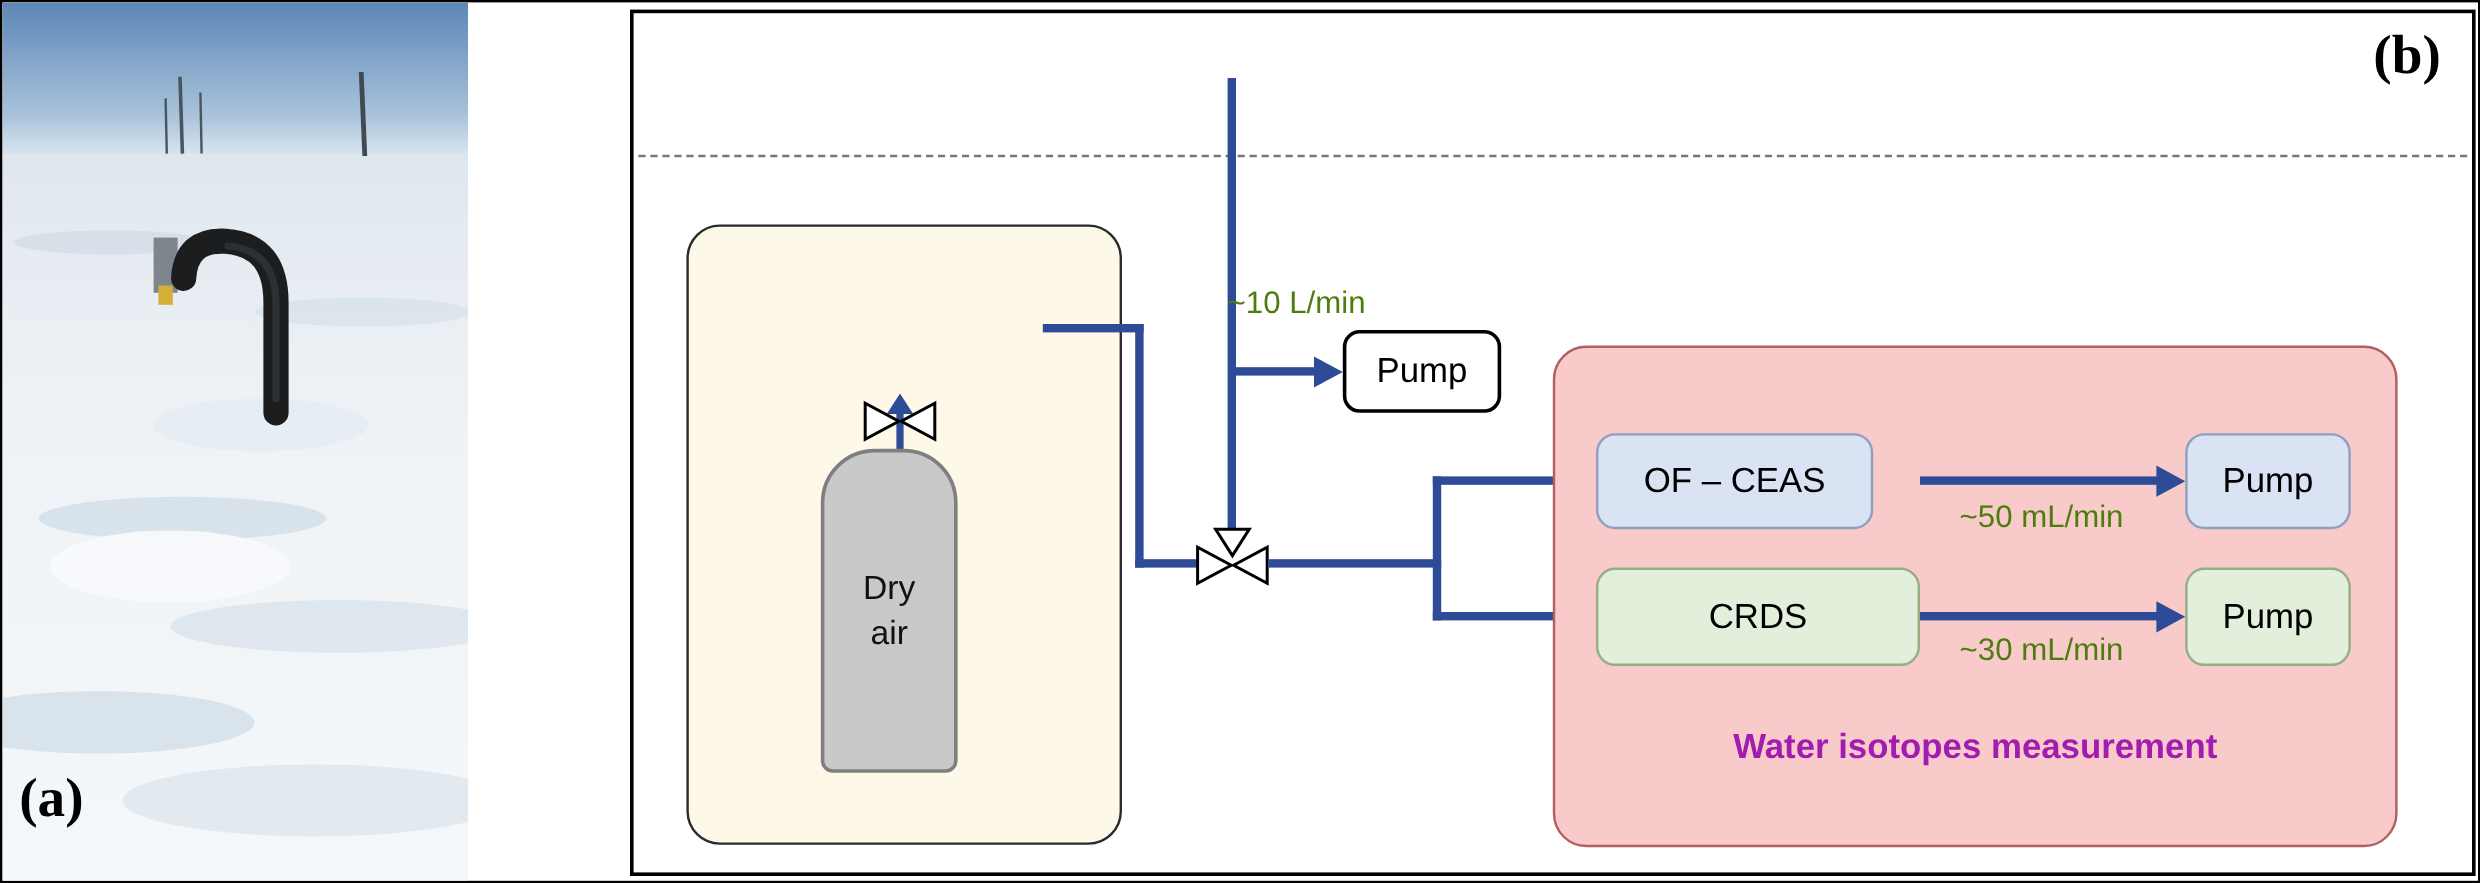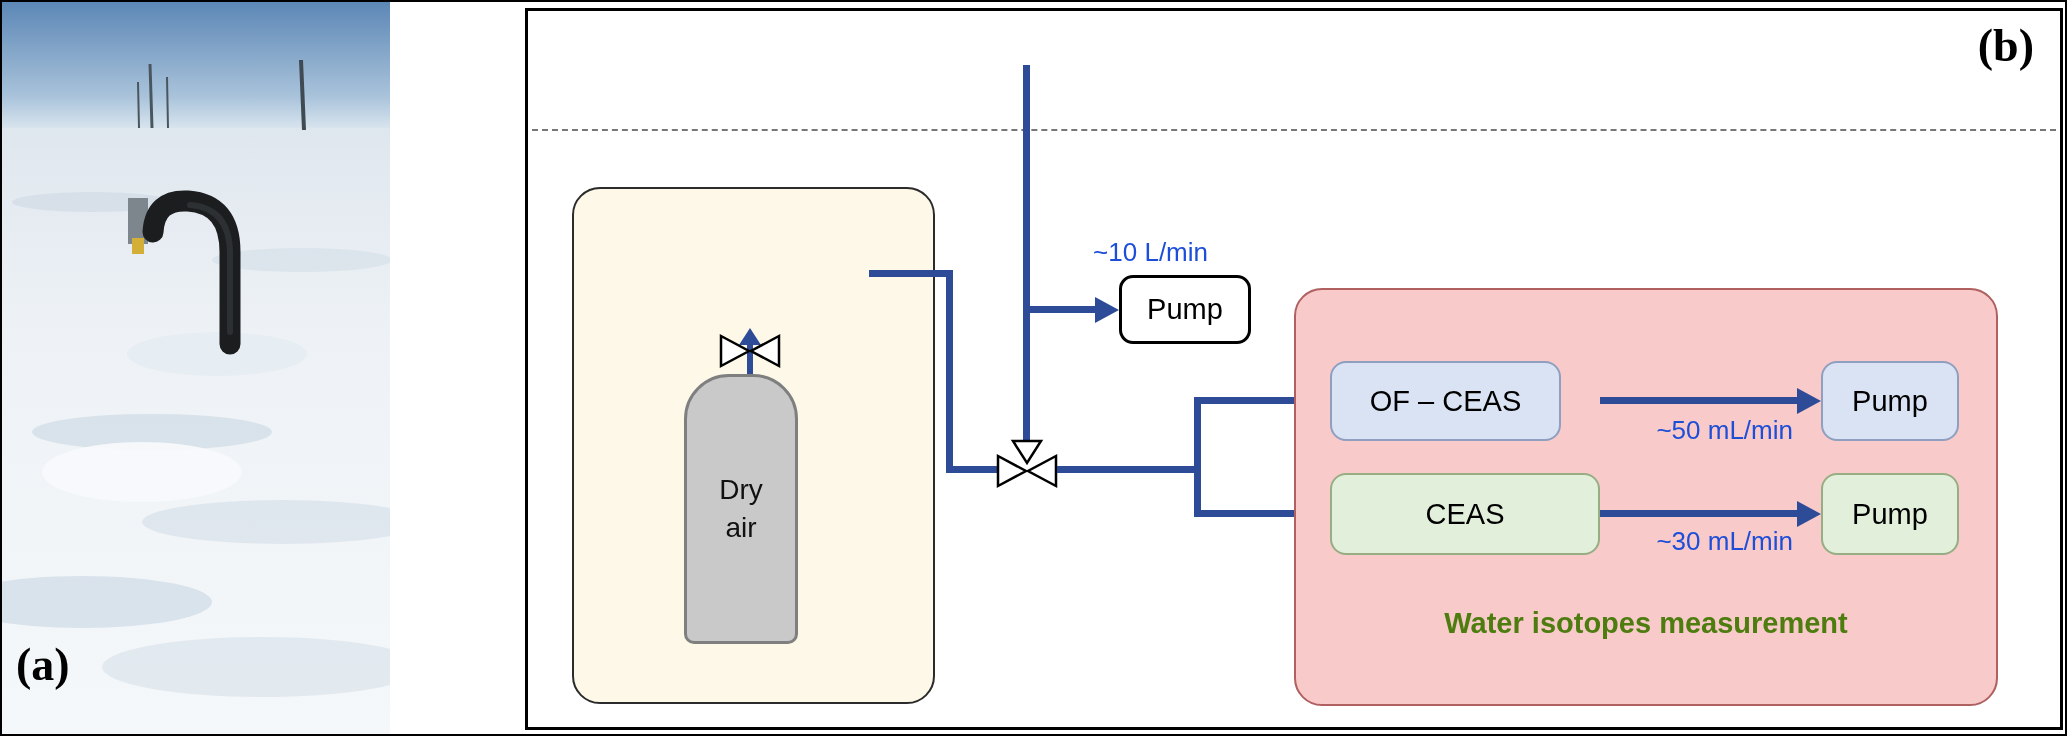--- a/index.html
+++ b/index.html
@@ -67,22 +67,22 @@
   .arrow-up {
     position: absolute; width: 0; height: 0;
     border-left: 11px solid transparent;
     border-right: 11px solid transparent;
     border-bottom: 17px solid var(--blue);
   }
 
   .flow-label {
     position: absolute;
     font-size: 26px;
-    color: #1d4ed8;
-    text-align: right;
+    color: #4d7c0f;
+    text-align: left;
   }
 
   
   .node {
     position: absolute;
     display: flex; align-items: center; justify-content: center;
     font-size: 29px; color: #000;
     text-align: center;
   }
   .pump-white { background: #fff; border: 3px solid #000; border-radius: 14px; }
@@ -121,21 +121,21 @@
     left: 766px; top: 277px; width: 704px; height: 418px;
     background: #f8caca;
     border: 2px solid #b06060;
     border-radius: 28px;
   }
   .meas-title {
     position: absolute;
     left: 766px; width: 704px;
     text-align: center;
     font-size: 29px; font-weight: bold;
-    color: #4d7c0f;
+    color: #a21caf;
   }
 
   .valve-svg { position: absolute; }
 </style>
 </head>
 <body>
 
 <div class="figure">
 
   <div class="photo">
@@ -236,21 +236,21 @@
       <span>OF – CEAS</span>
     </div>
     <div class="hline" style="left:1072px; top:386px; width:200px; height:7px;"></div>
     <div class="arrow-right" style="left:1269px; top:377px;"></div>
     <div class="flow-label" style="left:1105px; top:404px; width:160px;">~50 mL/min</div>
     <div class="node blue-node" style="left:1293px; top:350px; width:138px; height:80px;">
       <span>Pump</span>
     </div>
 
     <div class="node green-node" style="left:802px; top:462px; width:270px; height:82px;">
-      <span>CEAS</span>
+      <span>CRDS</span>
     </div>
     <div class="hline" style="left:1072px; top:499px; width:200px; height:7px;"></div>
     <div class="arrow-right" style="left:1269px; top:490px;"></div>
     <div class="flow-label" style="left:1105px; top:515px; width:160px;">~30 mL/min</div>
     <div class="node green-node" style="left:1293px; top:462px; width:138px; height:82px;">
       <span>Pump</span>
     </div>
 
     <div class="meas-title" style="top:596px;">Water isotopes measurement</div>
   </div>

